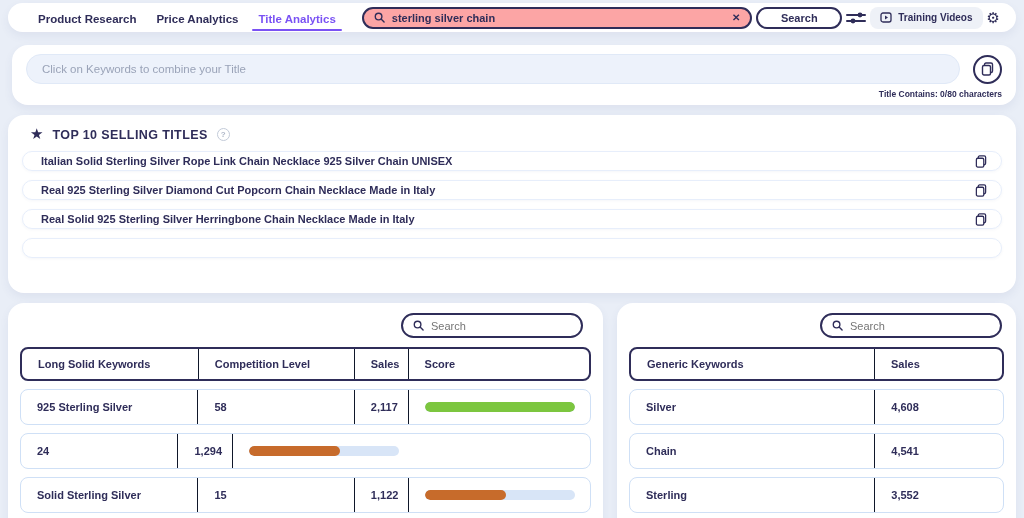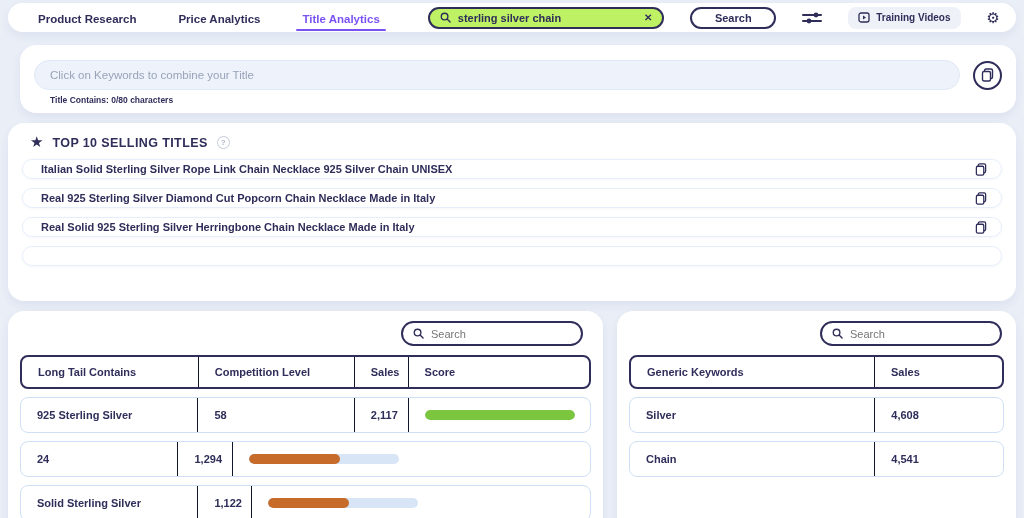--- a/index.html
+++ b/index.html
@@ -15,35 +15,35 @@
     box-shadow:0 4px 10px rgba(50,70,130,0.07);
   }
 
   
   .topbar {
     margin:3px 8px 0 8px;
     height:29px;
     display:flex;
     align-items:center;
     padding:0 16px 0 22px;
-    gap:26px;
+    gap:4px;
   }
   .tab {
     font-size:11.5px; font-weight:700; color:#2f2d59;
     padding:8px 8px 6px 8px; cursor:pointer; white-space:nowrap; position:relative;
   }
   .tab.active { color:#7a52f4; }
   .tab.active::after {
     content:""; position:absolute; left:2px; right:2px; bottom:0;
     height:2px; background:#7a52f4; border-radius:2px;
   }
   .top-search {
     flex:1; max-width:438px; height:22px; margin-left:14px;
     border:2px solid #2f2d59; border-radius:13px;
-    display:flex; align-items:center; padding:0 10px; gap:7px; background:#bef264;
+    display:flex; align-items:center; padding:0 10px; gap:7px; background:#fca5a5;
   }
   .top-search input {
     flex:1; border:none; outline:none; background:transparent;
     font-family:"Liberation Sans", sans-serif;
     font-size:11px; font-weight:700; color:#2f2d59;
   }
   .clear-x { font-size:10px; font-weight:700; color:#2f2d59; cursor:pointer; line-height:1; }
   .search-btn {
     width:86px; height:22px; border:2px solid #2f2d59; border-radius:13px;
     background:#fff; display:flex; align-items:center; justify-content:center;
@@ -51,36 +51,36 @@
   }
   .icon-btn { display:flex; align-items:center; justify-content:center; cursor:pointer; }
   .training-btn {
     background:#eef1f7; border-radius:8px; height:22px; padding:0 10px;
     display:flex; align-items:center; gap:6px;
     font-size:10px; font-weight:700; color:#2f2d59; cursor:pointer; white-space:nowrap;
   }
   .gear { font-family:"DejaVu Sans", sans-serif; font-size:15px; color:#2f2d59; }
 
   
-  .combine-card { margin:13px 8px 0 20px; height:68px; padding:15px 14px 0 14px; }
+  .combine-card { margin:13px 8px 0 12px; height:60px; padding:9px 14px 0 14px; }
   .combine-row { display:flex; align-items:center; gap:13px; }
   .combine-input {
     flex:1; height:30px; border-radius:16px;
     background:#edf2fb; border:1px solid #e0e9f7;
     padding:0 15px;
     font-family:"Liberation Sans", sans-serif;
     font-size:11.5px; color:#9aa3b8; outline:none;
   }
   .combine-input::placeholder { color:#9aa3b8; }
   .copy-circle {
     width:29px; height:29px; border-radius:50%;
     border:2px solid #2f2d59; background:#fff; flex:0 0 auto;
     display:flex; align-items:center; justify-content:center; cursor:pointer;
   }
-  .combine-caption { margin:5px 0 0 16px; font-size:8.5px; font-weight:700; color:#2f2d59; }
+  .combine-caption { margin:5px 0 0 16px; font-size:8.5px; font-weight:700; color:#2f2d59;text-align:right; }
 
   
   .titles-card { margin:10px 8px 0 8px; height:178px; padding:12px 14px; overflow:hidden; }
   .titles-head { display:flex; align-items:center; gap:9px; padding-left:8px; }
   .star { font-family:"DejaVu Sans", sans-serif; font-size:15px; color:#2f2d59; line-height:1; }
   .titles-heading { font-size:12.5px; font-weight:800; letter-spacing:0.4px; color:#2f2d59; }
   .help-circle {
     width:13px; height:13px; border-radius:50%; border:1.5px solid #c2cad8;
     color:#aeb7c7; font-size:8px; font-weight:700;
     display:flex; align-items:center; justify-content:center; cursor:pointer;
@@ -235,21 +235,21 @@
           <svg width="11" height="11" viewBox="0 0 12 12">
               <circle cx="5" cy="5" r="3.6" fill="none" stroke="#2f2d59" stroke-width="1.5"></circle>
               <line x1="8" y1="8" x2="11" y2="11" stroke="#2f2d59" stroke-width="1.5" stroke-linecap="round"></line>
             </svg>
         </span>
         <input type="text" placeholder="Search" style="">
       </div>
     </div>
 
     <div class="thead">
-      <div class="cell lt-c1">Long Tail Contains</div>
+      <div class="cell lt-c1">Long Solid Keywords</div>
       <div class="cell lt-c2">Competition Level</div>
       <div class="cell lt-c3">Sales</div>
       <div class="cell lt-c4">Score</div>
     </div>
 
     <div class="trow">
       <div class="cell lt-c1">925 Sterling Silver</div>
       <div class="cell lt-c2">58</div>
       <div class="cell lt-c3">2,117</div>
       <div class="cell lt-c4">
@@ -264,20 +264,21 @@
       <div class="cell lt-c3">1,294</div>
       <div class="cell lt-c4">
         <div class="score-track">
           <div class="score-fill" style="width: 61%; background: rgb(199, 107, 43);"></div>
         </div>
       </div>
     </div>
 
     <div class="trow">
       <div class="cell lt-c1">Solid Sterling Silver</div>
+      <div class="cell lt-c2">15</div>
       <div class="cell lt-c3">1,122</div>
       <div class="cell lt-c4">
         <div class="score-track">
           <div class="score-fill" style="width: 54%; background: rgb(199, 107, 43);"></div>
         </div>
       </div>
     </div>
   </div>
 
   <div class="panel right">
@@ -299,15 +300,19 @@
     </div>
 
     <div class="trow">
       <div class="cell gk-c1">Silver</div>
       <div class="cell gk-c2">4,608</div>
     </div>
     <div class="trow">
       <div class="cell gk-c1">Chain</div>
       <div class="cell gk-c2">4,541</div>
     </div>
+    <div class="trow">
+      <div class="cell gk-c1">Sterling</div>
+      <div class="cell gk-c2">3,552</div>
+    </div>
   </div>
 
 </div>
 
 </body></html>

